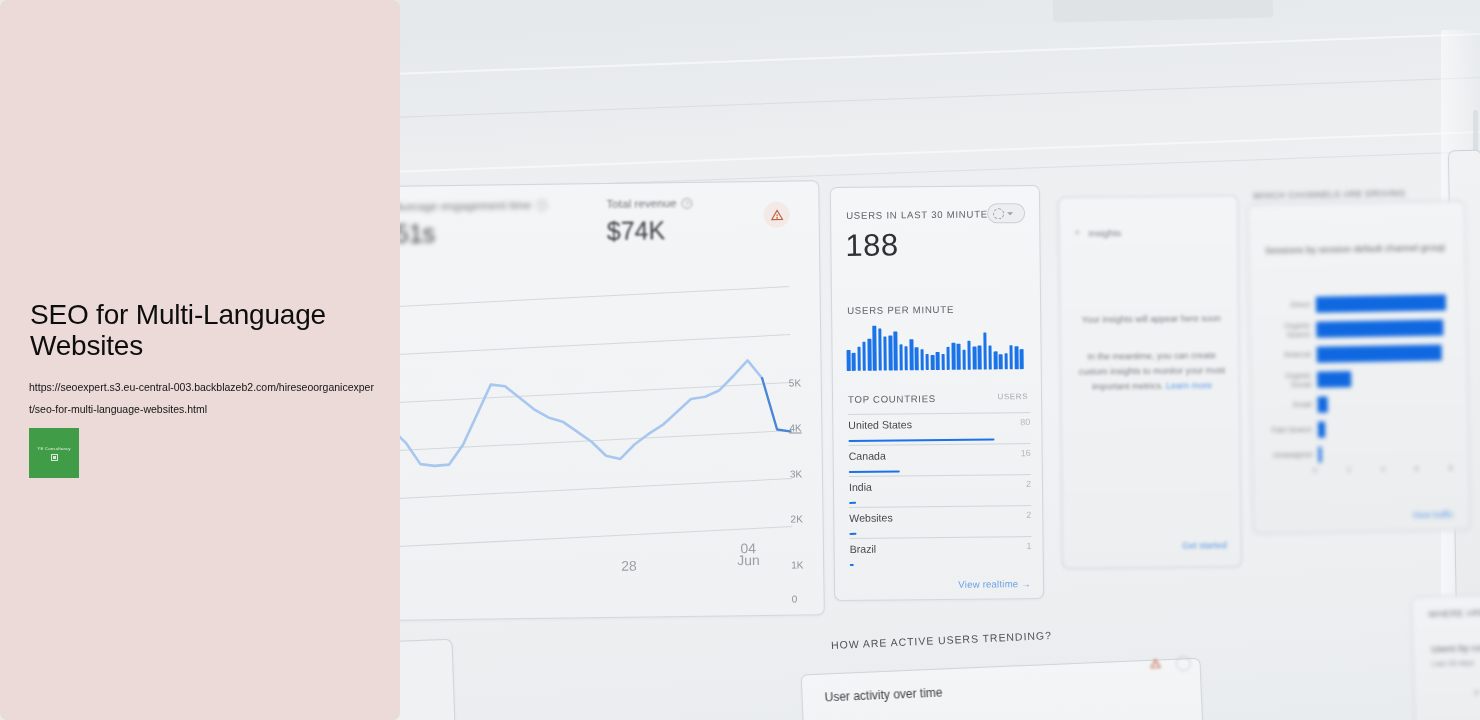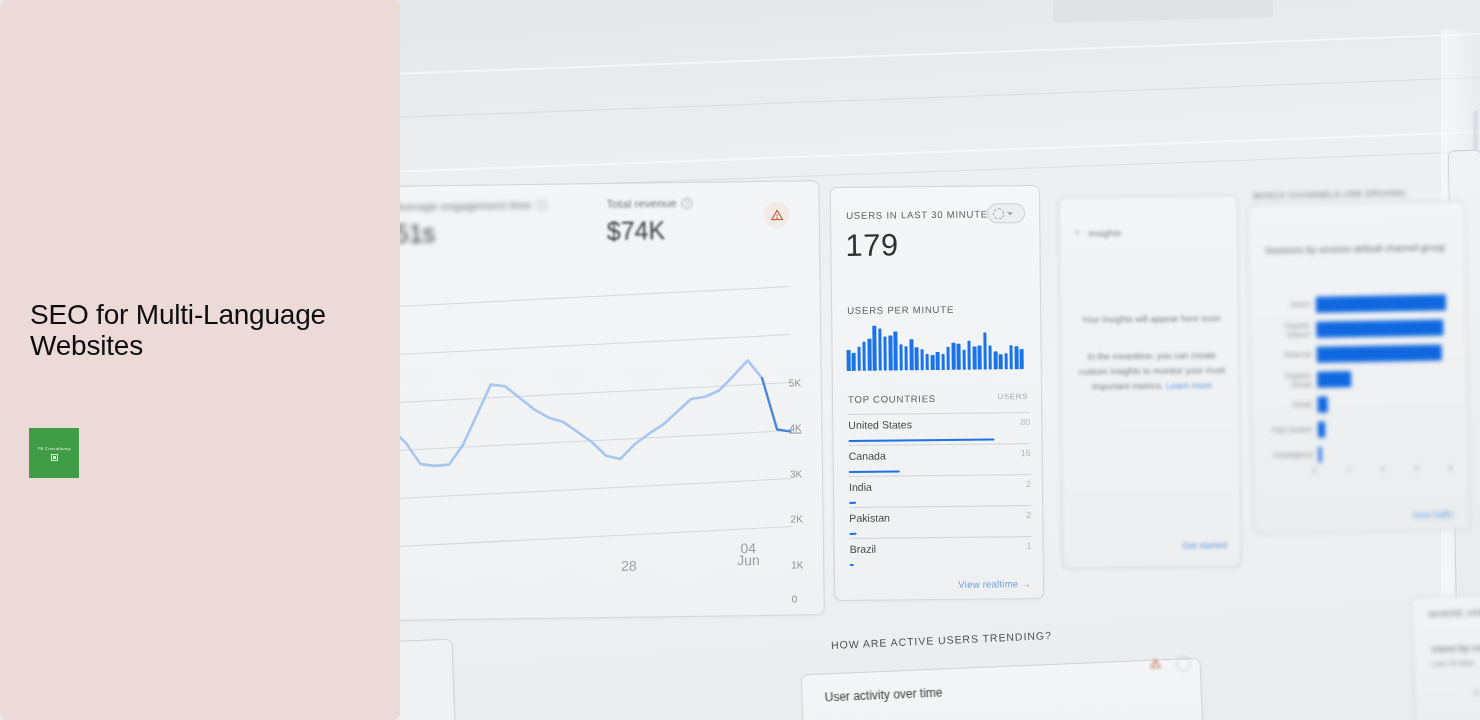--- a/index.html
+++ b/index.html
@@ -340,21 +340,21 @@
   </div>
 
   <div class="card" id="card-realtime">
     <div class="rt-head">USERS IN LAST 30 MINUTES</div>
 
     <div id="rt-toggle">
       <span class="dotted"></span>
       <span class="caret"></span>
     </div>
 
-    <div id="rt-count">179</div>
+    <div id="rt-count">188</div>
     <div id="rt-upm-label">USERS PER MINUTE</div>
 
     <div id="rt-bars">
         <div class="b" style="height: 46.9231%; background: rgb(26, 115, 232);"></div>
         <div class="b" style="height: 39.8462%; background: rgb(26, 115, 232);"></div>
         <div class="b" style="height: 54%; background: rgb(26, 115, 232);"></div>
         <div class="b" style="height: 64.6154%; background: rgb(26, 115, 232);"></div>
         <div class="b" style="height: 71.6923%; background: rgb(26, 115, 232);"></div>
         <div class="b" style="height: 100%; background: rgb(26, 115, 232);"></div>
         <div class="b" style="height: 92.9231%; background: rgb(26, 115, 232);"></div>
@@ -402,21 +402,21 @@
           <span class="cname">Canada</span>
           <span class="cval">16</span>
           <span class="cbar" style="width: 28%;"></span>
         </div>
         <div class="rt-row">
           <span class="cname">India</span>
           <span class="cval">2</span>
           <span class="cbar" style="width: 4%;"></span>
         </div>
         <div class="rt-row">
-          <span class="cname">Pakistan</span>
+          <span class="cname">Websites</span>
           <span class="cval">2</span>
           <span class="cbar" style="width: 4%;"></span>
         </div>
         <div class="rt-row">
           <span class="cname">Brazil</span>
           <span class="cval">1</span>
           <span class="cbar" style="width: 2%;"></span>
         </div>
       </div>
 
@@ -500,19 +500,20 @@
     <div id="lr-sub">Last 28 days</div>
     <div id="lr-cols">
         <span>0</span>
       </div>
 
   </div>
 </div>
 
 <div id="left-panel">
   <h1 id="page-title">SEO for Multi-Language Websites</h1>
+  <div id="page-url">https://seoexpert.s3.eu-central-003.backblazeb2.com/hireseoorganicexpert/seo-for-multi-language-websites.html</div>
   <div id="logo-box">
     <span class="logo-text">YE Consultancy</span>
     <span class="logo-mark">
         <i></i>
       </span>
   </div>
 </div>
 
 </body></html>

